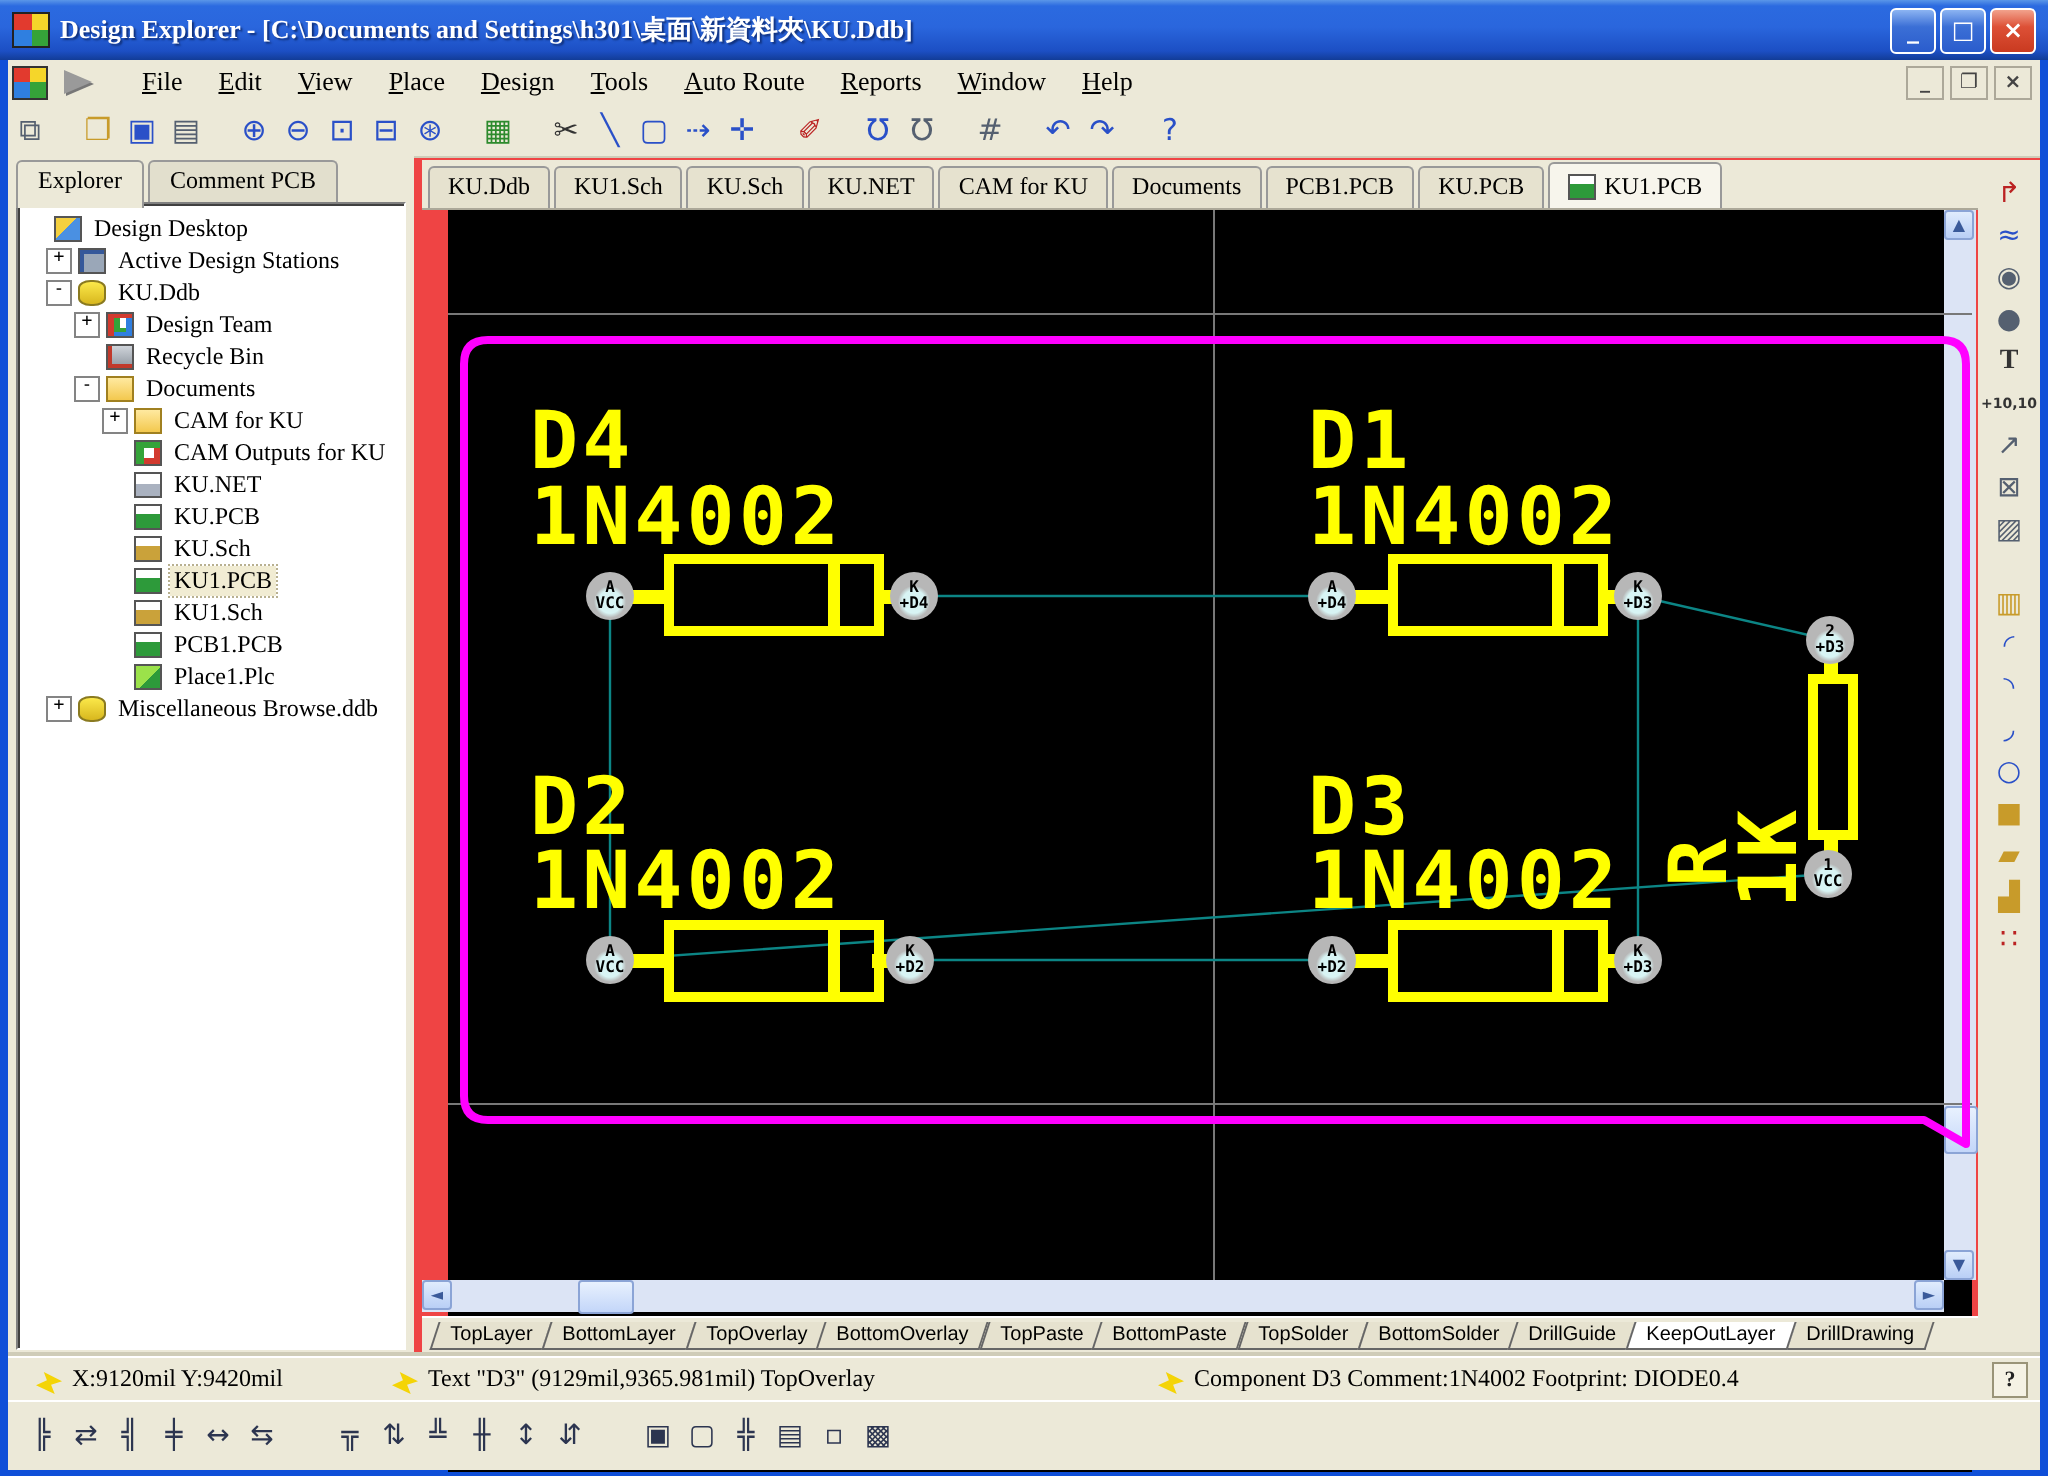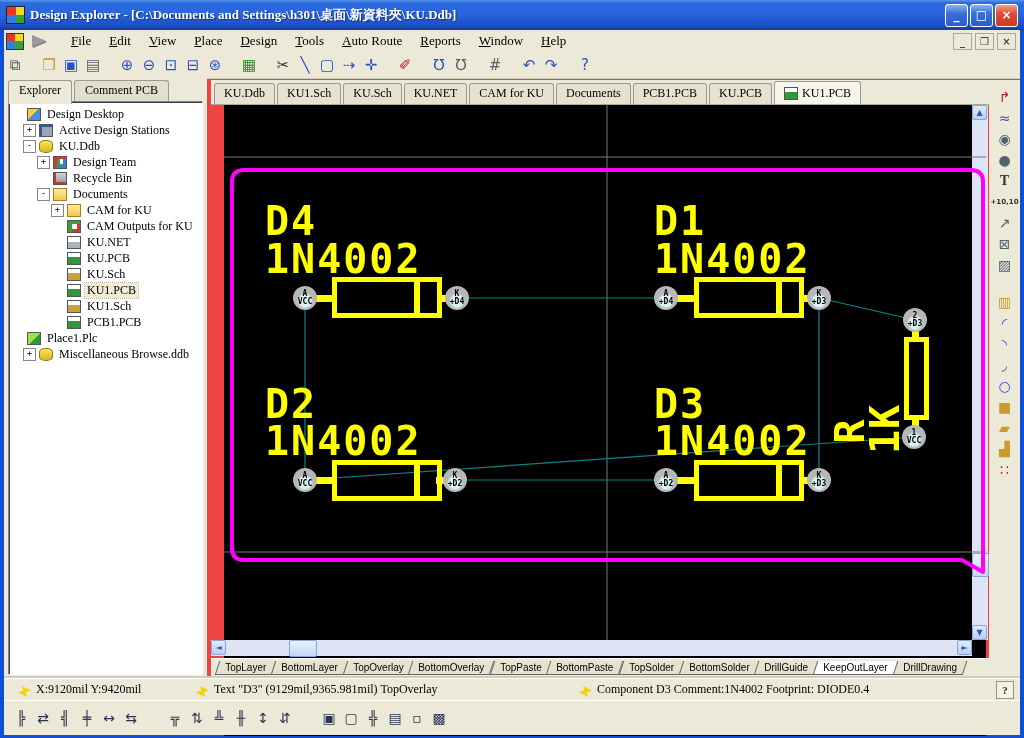--- a/index.html
+++ b/index.html
@@ -256,21 +256,21 @@
         <div class="trow noexp" style="padding-left:40px">
             <span class="exp"></span>
             <span class="ticon i-sch"></span>
             <span class="tlabel">KU1.Sch</span>
           </div>
         <div class="trow noexp" style="padding-left:40px">
             <span class="exp"></span>
             <span class="ticon i-pcb"></span>
             <span class="tlabel">PCB1.PCB</span>
           </div>
-        <div class="trow noexp" style="">
+        <div class="trow noexp" style="padding-left:40px">
             <span class="exp"></span>
             <span class="ticon i-plc"></span>
             <span class="tlabel">Place1.Plc</span>
           </div>
         <div class="trow" style="padding-left:12px">
             <span class="exp">+</span>
             <span class="ticon i-db"></span>
             <span class="tlabel">Miscellaneous Browse.ddb</span>
           </div>
       </div>

